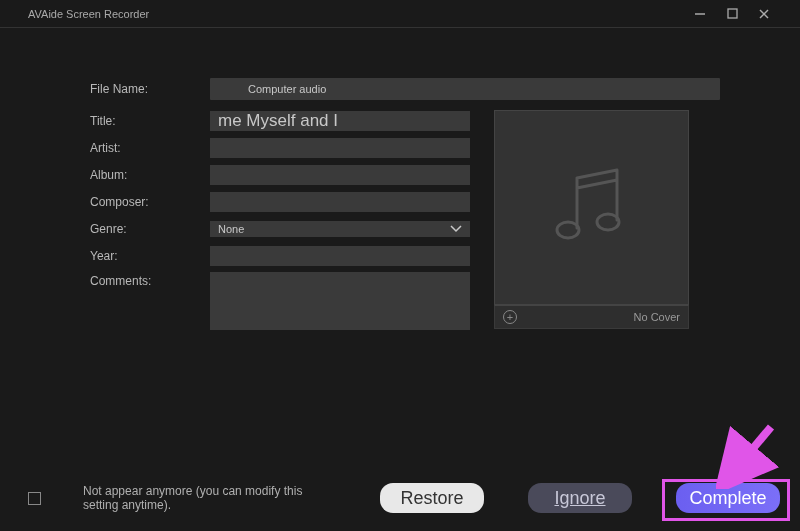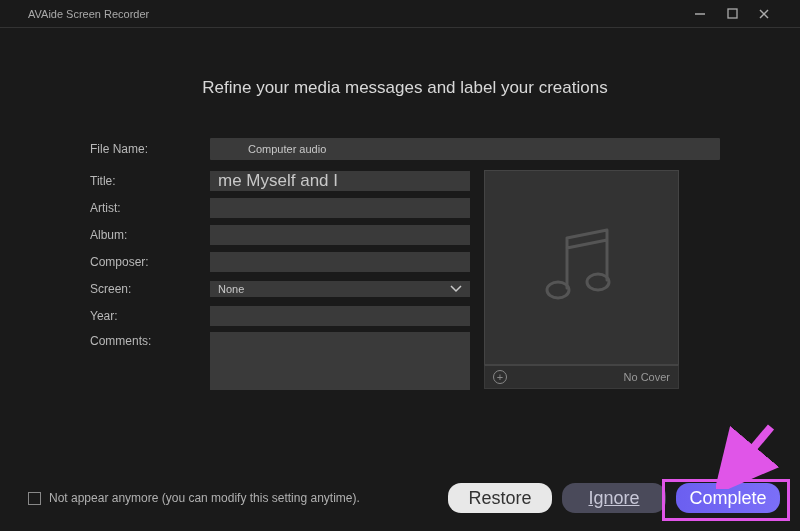--- a/index.html
+++ b/index.html
@@ -104,21 +104,21 @@
       resize: none;
     }
     .row-comments {
       align-items: flex-start;
     }
     .row-comments .label {
       padding-top: 2px;
     }
     .short-area {
       display: flex;
-      gap: 14px;
+      gap: 24px;
     }
     .short-left {
       width: 380px;
     }
     .short-input {
       width: 260px;
       height: 20px;
       background: #3a3a3a;
       border: none;
       color: #c8c8c8;
@@ -163,20 +163,21 @@
       cursor: pointer;
       line-height:1;
     }
     .footer {
       position: absolute;
       bottom: 18px;
       left: 28px;
       right: 20px;
       display: flex;
       align-items: center;
+      gap: 34px;
     }
     .checkbox {
       width: 13px;
       height: 13px;
       border: 1.5px solid #888;
       margin-right: 8px;
       cursor: pointer;
     }
     .check-label {
       font-size: 12px;
@@ -240,21 +241,20 @@
     <span>
       <svg width="12" height="12" viewBox="0 0 12 12">
           <line x1="2" y1="2" x2="10" y2="10" stroke="#aaa" stroke-width="1.5"></line>
           <line x1="10" y1="2" x2="2" y2="10" stroke="#aaa" stroke-width="1.5"></line>
         </svg>
     </span>
   </div>
 </div>
 
 <div class="content">
-  <div class="heading">Refine your media messages and label your creations</div>
 
   <div class="row row-filename">
     <div class="label">File Name:</div>
     <input class="input input-filename" value="Computer audio" style="">
   </div>
 
   <div class="short-area">
     <div class="short-left">
       <div class="row">
         <div class="label">Title:</div>
@@ -266,21 +266,21 @@
       </div>
       <div class="row">
         <div class="label">Album:</div>
         <input class="short-input" value="" style="">
       </div>
       <div class="row">
         <div class="label">Composer:</div>
         <input class="short-input" value="" style="">
       </div>
       <div class="row">
-        <div class="label">Screen:</div>
+        <div class="label">Genre:</div>
         <div class="select" style="width:260px">
           <span>None</span>
           <span class="chevron">
             <svg width="12" height="8" viewBox="0 0 12 8">
                 <path d="M1 1 L6 6 L11 1" stroke="#c8c8c8" stroke-width="1.5" fill="none"></path>
               </svg>
           </span>
         </div>
       </div>
       <div class="row">

